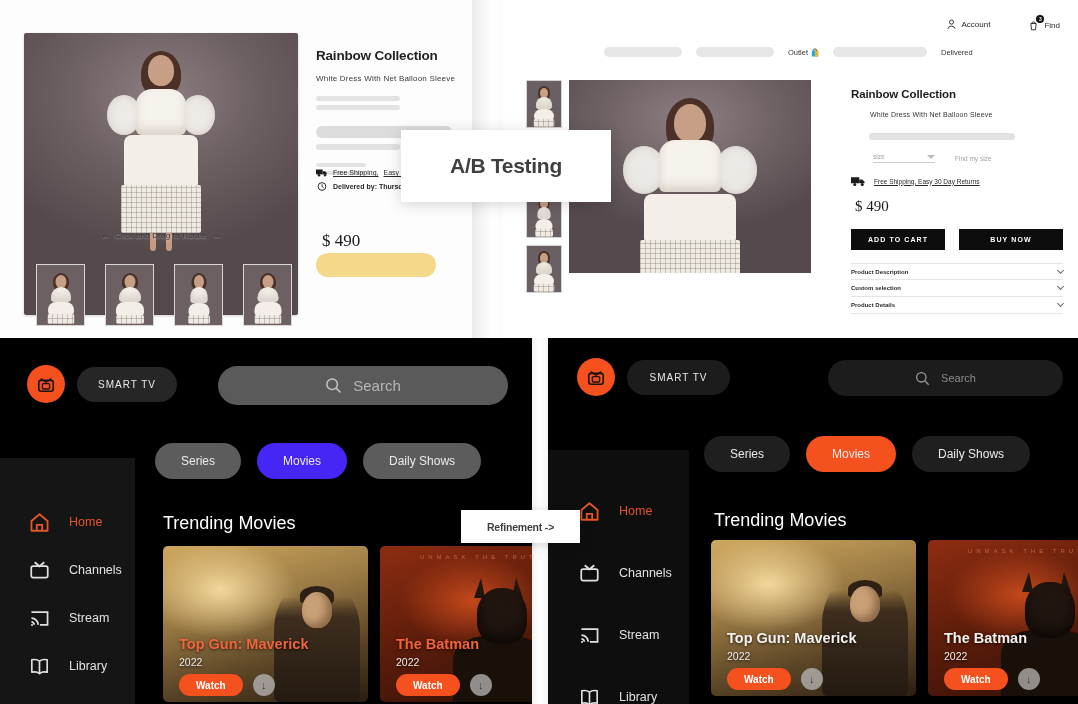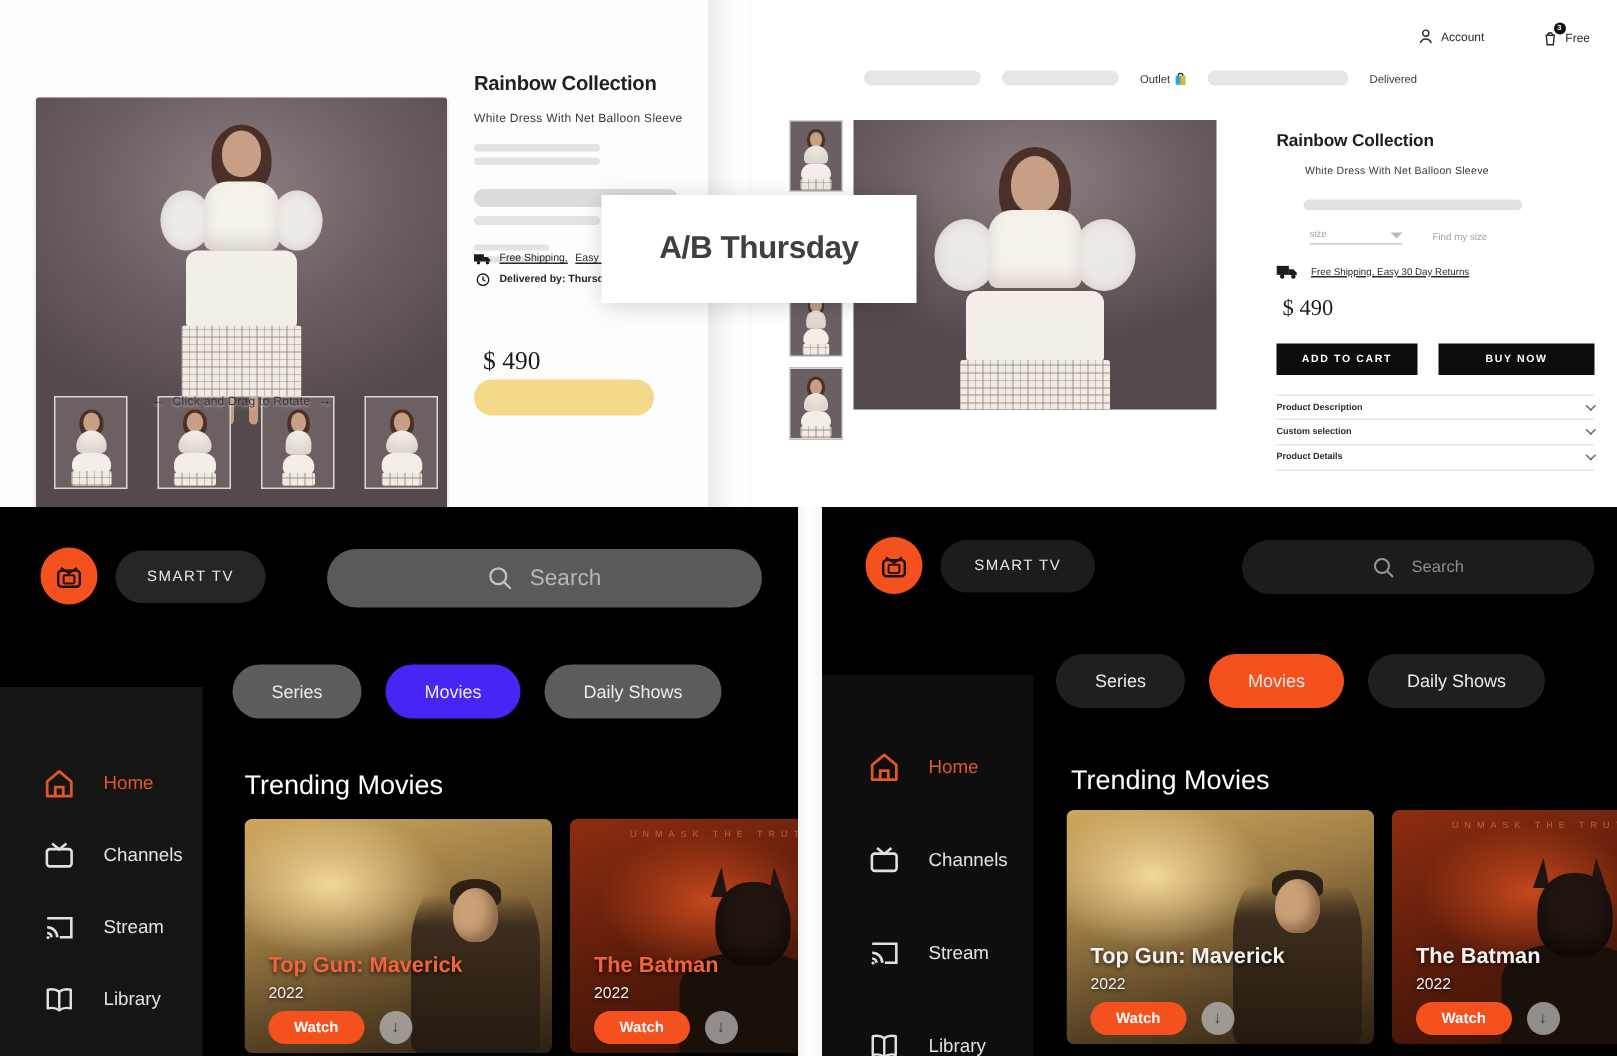--- a/index.html
+++ b/index.html
@@ -20,21 +20,20 @@
              background: linear-gradient(90deg,#eceaea 0%, #f7f6f6 35%, #ffffff 70%, #fbfbfb 100%); }
   .panel-b { position: absolute; left: 502px; top: 0; width: 576px; height: 338px; background: #ffffff; }
 
   
   .hero-a {
     position: absolute; left: 24px; top: 33px; width: 274px; height: 282px;
     border-radius: 2px; overflow: hidden;
     background:
       radial-gradient(ellipse 70% 55% at 50% 22%, #8d7e80 0%, #6e6164 48%, #54494c 100%);
     box-shadow: 0 1px 3px rgba(0,0,0,.18);
-    margin-top: 32px;
   }
   .model { position: absolute; left: 50%; transform: translateX(-50%); }
   
   .m-head { position:absolute; width:26px; height:31px; border-radius:50% 50% 46% 46%;
             background:#c79f86; left:50%; transform:translateX(-50%); }
   .m-hair { position:absolute; width:40px; height:46px; border-radius:50% 50% 42% 42%;
             background:#4a3026; left:50%; transform:translateX(-50%); }
   .m-hair.back { z-index:0; }
   .m-face  { z-index:2; }
   .m-bodice{ position:absolute; left:50%; transform:translateX(-50%);
@@ -327,25 +326,25 @@
           <path d="M2.4 12.4 a4.8 4.8 0 0 1 9.2 0" fill="none" stroke="#2c2829" stroke-width="1.2"></path>
         </svg>
         <span>Account</span>
       </div>
       <div class="tr-item">
         <svg width="11" height="12" viewBox="0 0 14 15">
           <path d="M3.6 5.6 h6.8 l-.8 8 h-5.2 z" fill="none" stroke="#2c2829" stroke-width="1.2"></path>
           <path d="M4.9 5.6 a2.1 2.1 0 0 1 4.2 0" fill="none" stroke="#2c2829" stroke-width="1.2"></path>
         </svg>
         <span class="cart-badge">3</span>
-        <span>Free</span>
-      </div>
-    </div>
-
-    <div style="position:absolute;left:576px;top:47px;display:flex;align-items:center;gap:14px;">
+        <span>Find</span>
+      </div>
+    </div>
+
+    <div style="position:absolute;left:604px;top:47px;display:flex;align-items:center;gap:14px;">
       <div class="nav-ghost" style="width:78px;"></div>
       <div class="nav-ghost" style="width:78px;"></div>
       <div class="nav-text">
         <span>Outlet</span>
         <svg width="8" height="9" viewBox="0 0 10 11">
           <rect x="1" y="3" width="8" height="7.5" fill="#29a8df"></rect>
           <rect x="5" y="3" width="4" height="7.5" fill="#f0b429"></rect>
           <path d="M3 3 a2 2 0 0 1 4 0" fill="none" stroke="#2c2829" stroke-width="1"></path>
         </svg>
       </div>
@@ -440,21 +439,21 @@
           <span>Custom selection</span>
           <i class="chev"></i>
         </div>
         <div class="acc-row">
           <span>Product Details</span>
           <i class="chev"></i>
         </div>
       </div>
     </div>
 
-    <div class="ab-label">A/B Thursday</div>
+    <div class="ab-label">A/B Testing</div>
   </div>
 
   <div class="bot-row">
 
     <div class="stream stream-a">
       <div class="s-header">
         <div class="logo-circle" style="left:27px;top:27px;">
           <svg class="tv-glyph" viewBox="0 0 22 20">
             <path d="M5 4 L11 8 L17 4" fill="none" stroke="#1c1210" stroke-width="1.6"></path>
             <rect x="3" y="6" width="16" height="12" rx="2.5" fill="none" stroke="#1c1210" stroke-width="1.8"></rect>
@@ -633,14 +632,15 @@
           <div class="c-title white">The Batman</div>
           <div class="c-year">2022</div>
           <div class="c-actions">
             <div class="watch-btn">Watch</div>
             <div class="dl-btn">↓</div>
           </div>
         </div>
       </div>
     </div>
 
+    <div class="ref-label" style="left:461px;top:172px;">Refinement -&gt;</div>
   </div>
 </div>
 
 </body></html>

